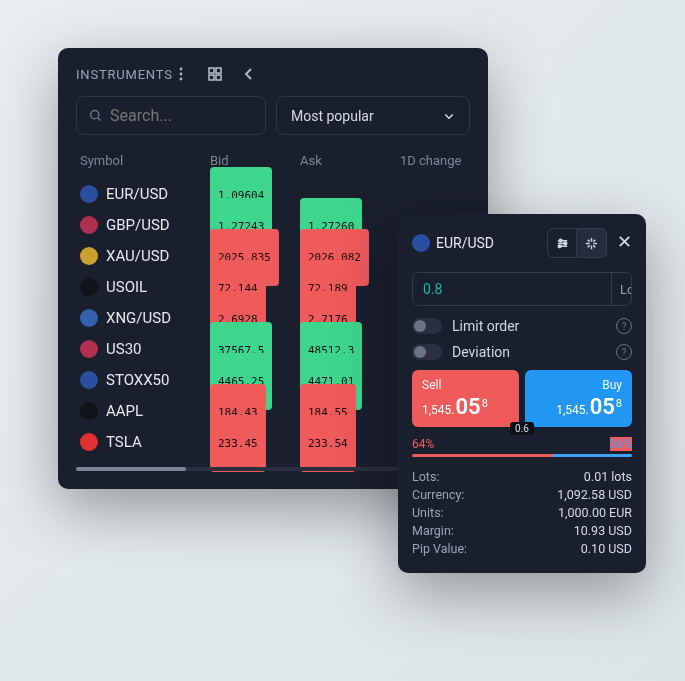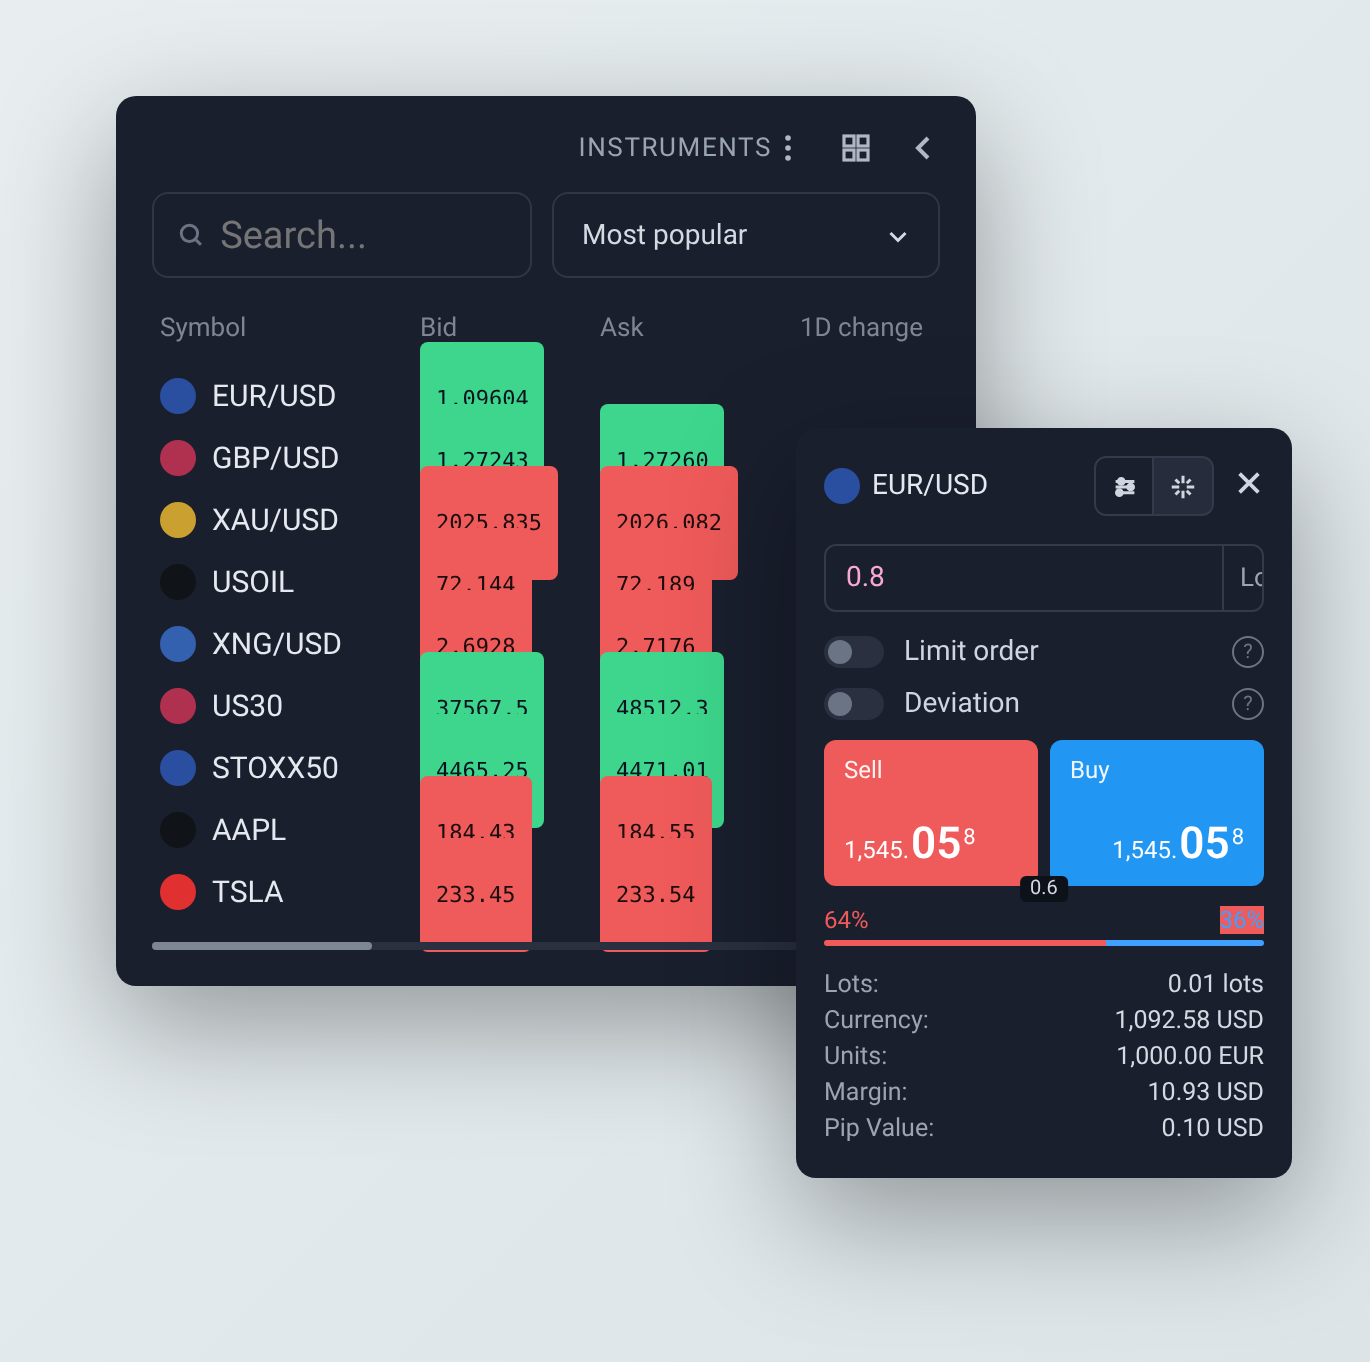--- a/index.html
+++ b/index.html
@@ -1,59 +1,59 @@
 <!DOCTYPE html>
 <html><head>
 <meta charset="utf-8">
 <style>
 *{margin:0;padding:0;box-sizing:border-box;font-family:-apple-system,BlinkMacSystemFont,"Segoe UI",Roboto,sans-serif}
 body{background:linear-gradient(135deg,#e8eef0,#dce4e8);width:685px;height:681px;position:relative;overflow:hidden}
 .panel{background:#1a1f2e;border-radius:10px;box-shadow:0 20px 60px rgba(0,0,0,.35);color:#a8b2c0}
 .instruments{position:absolute;top:48px;left:58px;width:430px;padding:18px}
-.hdr{display:flex;align-items:center;justify-content:flex-end;margin-bottom:14px}
+.hdr{display:flex;align-items:center;justify-content:flex-start;margin-bottom:14px}
 .hdr-title{font-size:13px;letter-spacing:.8px;color:#9aa4b2}
 .hdr-icons{display:flex;gap:18px;align-items:center;color:#b0b8c4}
 .hdr-icons svg,.hdr-icons span{width:16px;height:16px;cursor:pointer}
 .row2{display:flex;gap:10px;margin-bottom:12px}
 .search{flex:1;display:flex;align-items:center;gap:8px;background:transparent;border:1px solid #2f3645;border-radius:8px;padding:9px 12px}
-.search input{background:transparent;border:0;outline:0;color:#eab308;font-size:19px;width:100%}
+.search input{background:transparent;border:0;outline:0;color:#eab308;font-size:16px;width:100%}
 .dd{flex:1;display:flex;align-items:center;justify-content:space-between;border:1px solid #2f3645;border-radius:8px;padding:9px 14px;cursor:pointer;color:#d4dae2;font-size:14px}
 .thead{display:grid;grid-template-columns:130px 90px 100px 1fr;font-size:13px;color:#7d8694;padding:6px 4px 10px}
 .trow{display:grid;grid-template-columns:130px 90px 100px 1fr;align-items:center;padding:6px 4px;gap:0}
 .sym{display:flex;align-items:center;gap:8px;color:#e5e9ef;font-size:15px}
 .flag{width:18px;height:18px;border-radius:50%;flex-shrink:0;display:inline-flex;align-items:center;justify-content:center;font-size:11px}
 .pill{font-family:ui-monospace,Menlo,monospace;font-size:11px;padding:22px 8px;border-radius:4px;color:#0a1420;width:80px;text-align:right}
 .g{background:#3dd68c}
 .r{background:#ef5a5a;color:#1b0d0d}
 .scrollbar{height:4px;background:#2a3040;border-radius:2px;margin-top:10px;position:relative}
 .scrollbar::after{content:"";position:absolute;left:0;top:0;height:100%;width:28%;background:#7d8694;border-radius:2px}
 
 .order{position:absolute;top:214px;left:398px;width:248px;padding:14px 14px 16px}
 .ohdr{display:flex;align-items:center;justify-content:space-between;margin-bottom:14px}
 .ohdr-l{display:flex;align-items:center;gap:6px;color:#e5e9ef;font-size:14px}
 .ohdr-r{display:flex;align-items:center;gap:0}
 .ibtn{width:30px;height:30px;display:flex;align-items:center;justify-content:center;border:1px solid #333a4a;cursor:pointer;color:#cfd6e0}
 .ibtn:first-child{border-radius:6px 0 0 6px}
 .ibtn:nth-child(2){border-radius:0 6px 6px 0;border-left:0;background:#262c3b}
 .close{margin-left:10px;cursor:pointer;color:#cfd6e0}
 .sizer{display:flex;align-items:stretch;border:1px solid #333a4a;border-radius:6px;margin-bottom:12px;overflow:hidden}
-.sizer input{flex:1;background:transparent;border:0;outline:0;color:#f9a8d4;font-size:14px;padding:8px 10px}
+.sizer input{flex:1;background:transparent;border:0;outline:0;color:#14b8a6;font-size:14px;padding:8px 10px}
 .lots{display:flex;align-items:center;gap:4px;color:#9aa4b2;font-size:13px;padding:0 8px;border-left:1px solid #333a4a;border-right:1px solid #333a4a;cursor:pointer}
 .tog{display:flex;align-items:flex-end;justify-content:space-between;margin-bottom:10px}
 .tog-l{display:flex;align-items:center;gap:10px}
 .switch{width:30px;height:16px;background:#2a3040;border-radius:10px;position:relative;cursor:pointer}
 .switch::after{content:"";position:absolute;left:2px;top:2px;width:12px;height:12px;background:#6b7484;border-radius:50%}
 .tog-lbl{font-size:14px;color:#cfd6e0}
 .help{width:16px;height:16px;border:1.4px solid #6b7484;border-radius:50%;display:flex;align-items:center;justify-content:center;font-size:10px;color:#6b7484;cursor:pointer}
 .sb{display:flex;gap:6px;margin:8px 0 4px;position:relative}
-.btn{flex:1;border-radius:6px;padding:8px 10px;cursor:pointer;color:#fff;}
+.btn{flex:1;border-radius:6px;padding:8px 10px;cursor:pointer;color:#fff;text-align:right}
 .sell{background:#ef5a5a;text-align:left}
 .buy{background:#2196f3}
 .btn .t{font-size:12px;opacity:.92}
-.btn .p{font-size:13px;display:flex;align-items:baseline;gap:1px;margin-top:18px}
+.btn .p{font-size:13px;display:flex;align-items:baseline;gap:1px;margin-top:2px}
 .sell .p{justify-content:flex-start}
 .buy .p{justify-content:flex-end}
 .p .sm{font-size:12px}
 .p .big{font-size:22px;font-weight:600}
 .p .sup{font-size:11px;transform:translateY(-7px)}
 .spread{position:absolute;left:50%;transform:translateX(-50%);bottom:-8px;background:#0d1118;border-radius:3px;padding:1px 5px;font-size:10px;color:#d4dae2}
 .sent{display:flex;align-items:center;justify-content:space-between;font-size:12px;margin-top:10px}
 .sent .l{color:#ef5a5a}
 .sent .r{color:#3fa0ff}
 .bar{height:3px;display:flex;border-radius:2px;overflow:hidden;margin:3px 0 10px}

